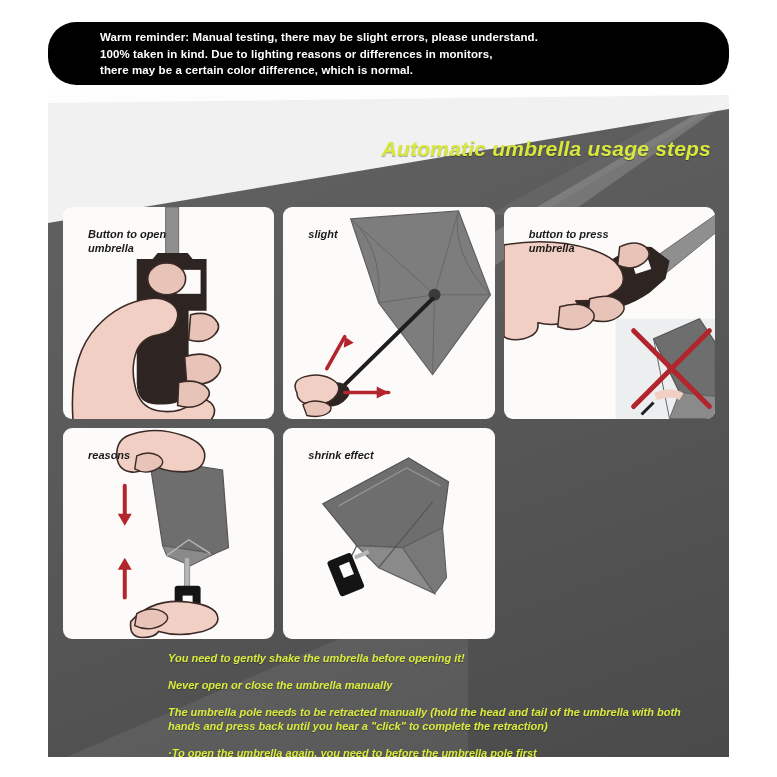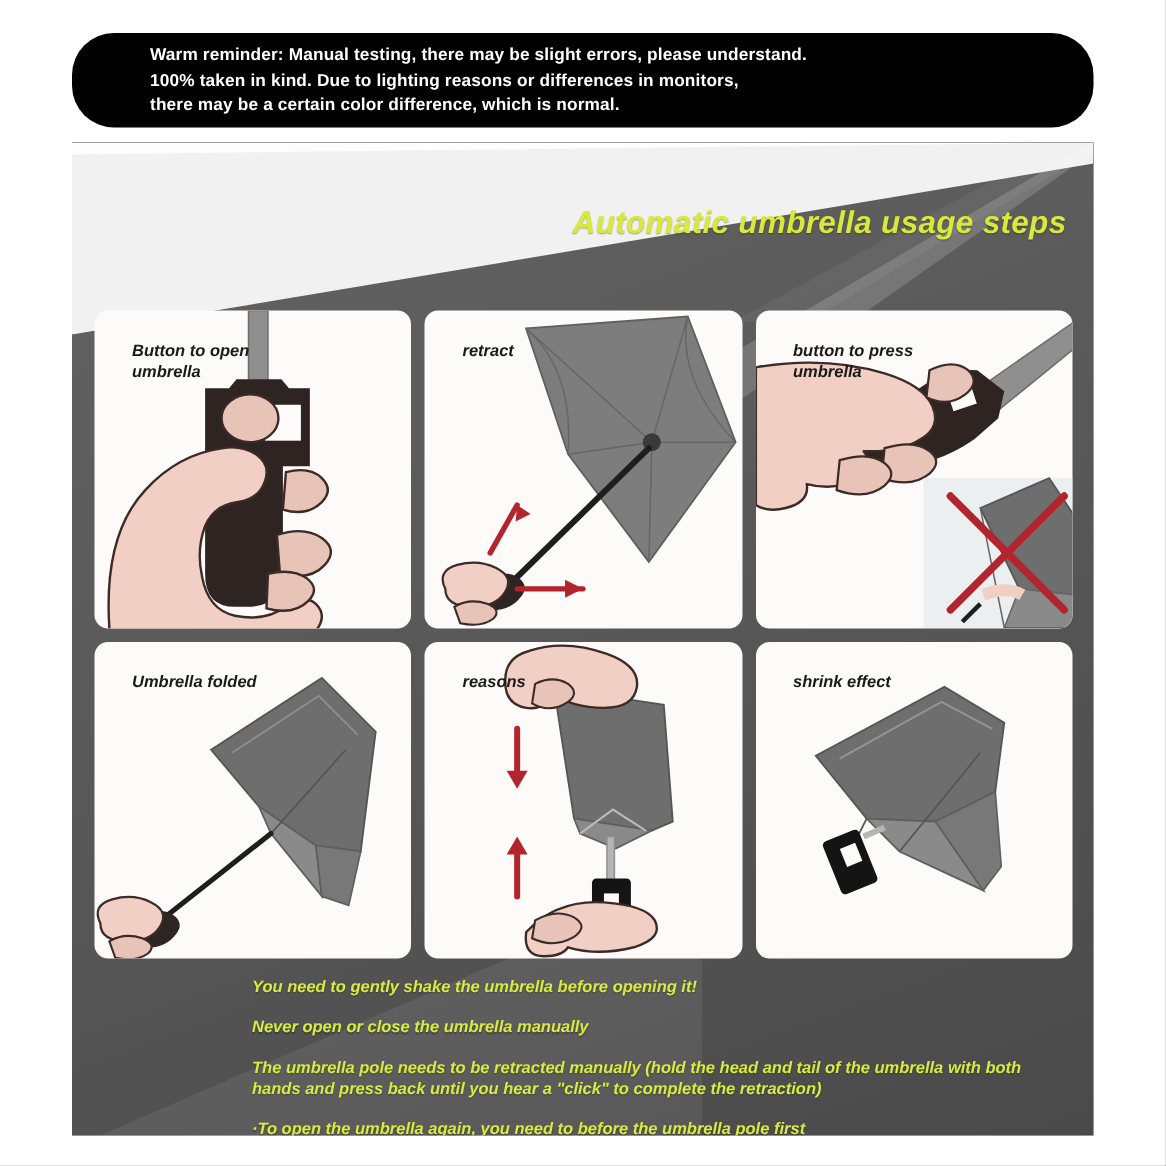--- a/index.html
+++ b/index.html
@@ -150,21 +150,21 @@
           <path d="M38 182 q14 -10 24 -4 q9 6 2 14 q-8 10 -24 8 q-14 -2 -16 -10 q-2 -8 14 -8 z" fill="#2e2522"></path>
           <path d="M14 186 q-6 -12 8 -16 q14 -4 26 2 q12 6 6 16 q-6 10 -22 10 q-18 0 -18 -12 z" fill="#f2cfc4" stroke="#3b2a26" stroke-width="1.5"></path>
           <path d="M20 198 q10 -6 22 -2 q10 4 4 10 q-8 6 -22 3 z" fill="#e8c3b8" stroke="#3b2a26" stroke-width="1.4"></path>
           <g stroke="#b3252c" stroke-width="3.6" fill="none" stroke-linecap="round">
             <path d="M44 162 L62 130"></path>
               <path d="M62 186 L106 186"></path>
           </g>
           <path d="M62 130 l-1 11 l10 -5 z" fill="#b3252c"></path>
           <path d="M106 186 l-12 -6 l0 12 z" fill="#b3252c"></path>
         </svg>
-        <div class="panel-label">retract</div>
+        <div class="panel-label">slight</div>
       </div>
 
       <div class="panel">
         <svg viewBox="0 0 212 212" preserveAspectRatio="xMidYMid slice">
           <path d="M146 54 L212 8 L212 26 L158 70 Z" fill="#8f8f8f" stroke="#6d6d6d" stroke-width="1"></path>
           <path d="M104 56 q22 -18 44 -16 l18 14 l-4 18 l-16 14 q-26 18 -54 18 q-30 0 -46 -12 q-14 -12 2 -26 q18 -16 56 -10 z" fill="#2e2522"></path>
           <rect x="128" y="46" width="18" height="20" fill="#fdfbfa" stroke="#2e2522" stroke-width="1.6" transform="rotate(-18 137 56)"></rect>
           <path d="M0 38 q46 -8 86 4 q26 8 32 22 q6 14 -8 22 q-14 9 -38 8 q8 10 -4 18 q-14 9 -34 4 q2 12 -14 16 q-12 3 -20 -2 L0 126 Z" fill="#f2cfc4" stroke="#3b2a26" stroke-width="1.6" stroke-linejoin="round"></path>
           <path d="M116 40 q16 -8 26 0 q8 8 -2 16 q-12 9 -26 2 z" fill="#e8c3b8" stroke="#3b2a26" stroke-width="1.5"></path>
           <path d="M86 92 q20 -6 30 2 q9 7 0 15 q-12 10 -32 3 z" fill="#e8c3b8" stroke="#3b2a26" stroke-width="1.5"></path>
@@ -176,34 +176,20 @@
           <path d="M152 190 q16 -6 26 0" fill="none" stroke="#f2cfc4" stroke-width="8"></path>
           <path d="M150 196 L138 208" stroke="#1e1e1e" stroke-width="3"></path>
           <g stroke="#b3252c" stroke-width="5" stroke-linecap="round">
             <path d="M130 124 L206 200"></path>
               <path d="M206 124 L130 200"></path>
           </g>
         </svg>
         <div class="panel-label">button to press umbrella</div>
       </div>
 
-      <div class="panel">
-        <svg viewBox="0 0 212 212" preserveAspectRatio="xMidYMid slice">
-          <path d="M78 72 L152 24 L188 60 L178 140 L148 136 L110 110 Z" fill="#6e6e6e" stroke="#555" stroke-width="1.2"></path>
-          <path d="M110 110 L148 136 L152 170 L118 128 Z" fill="#8a8a8a" stroke="#5f5f5f" stroke-width="1.2"></path>
-          <path d="M148 136 L178 140 L170 176 L152 170 Z" fill="#787878" stroke="#5f5f5f" stroke-width="1.1"></path>
-          <path d="M92 74 L150 36 L176 62" fill="none" stroke="#8e8e8e" stroke-width="1.2"></path>
-          <path d="M118 128 L168 72" fill="none" stroke="#555" stroke-width="1.2"></path>
-          <path d="M118 128 L42 188" stroke="#1e1e1e" stroke-width="3.4" stroke-linecap="round"></path>
-          <path d="M28 186 q14 -10 24 -4 q9 6 2 14 q-8 10 -24 8 q-14 -2 -16 -10 q-2 -8 14 -8 z" fill="#2e2522"></path>
-          <path d="M4 188 q-6 -12 8 -16 q14 -4 26 2 q12 6 6 16 q-6 10 -22 10 q-18 0 -18 -12 z" fill="#f2cfc4" stroke="#3b2a26" stroke-width="1.5"></path>
-          <path d="M10 200 q10 -6 22 -2 q10 4 4 10 q-8 6 -22 3 z" fill="#e8c3b8" stroke="#3b2a26" stroke-width="1.4"></path>
-        </svg>
-        <div class="panel-label">Umbrella folded</div>
-      </div>
 
       <div class="panel">
         <svg viewBox="0 0 212 212" preserveAspectRatio="xMidYMid slice">
           <path d="M94 32 L160 42 L166 120 L152 126 L100 118 L88 40 Z" fill="#6e6e6e" stroke="#555" stroke-width="1.2"></path>
           <path d="M100 118 L152 126 L128 138 L104 128 Z" fill="#8a8a8a" stroke="#5f5f5f" stroke-width="1.1"></path>
           <path d="M104 128 L126 112 L148 126" fill="none" stroke="#b9b9b9" stroke-width="1.4"></path>
           <rect x="122" y="130" width="5" height="32" fill="#b5b5b5" stroke="#8f8f8f" stroke-width="1"></rect>
           <rect x="112" y="158" width="26" height="34" rx="3" fill="#141414"></rect>
           <rect x="120" y="168" width="10" height="12" fill="#fdfbfa"></rect>
           <path d="M70 6 q24 -8 52 2 q22 8 20 22 q-2 14 -22 14 q-22 0 -34 -10 q-6 12 -18 10 q-14 -2 -14 -18 q0 -16 16 -20 z" fill="#f2cfc4" stroke="#3b2a26" stroke-width="1.6"></path>

